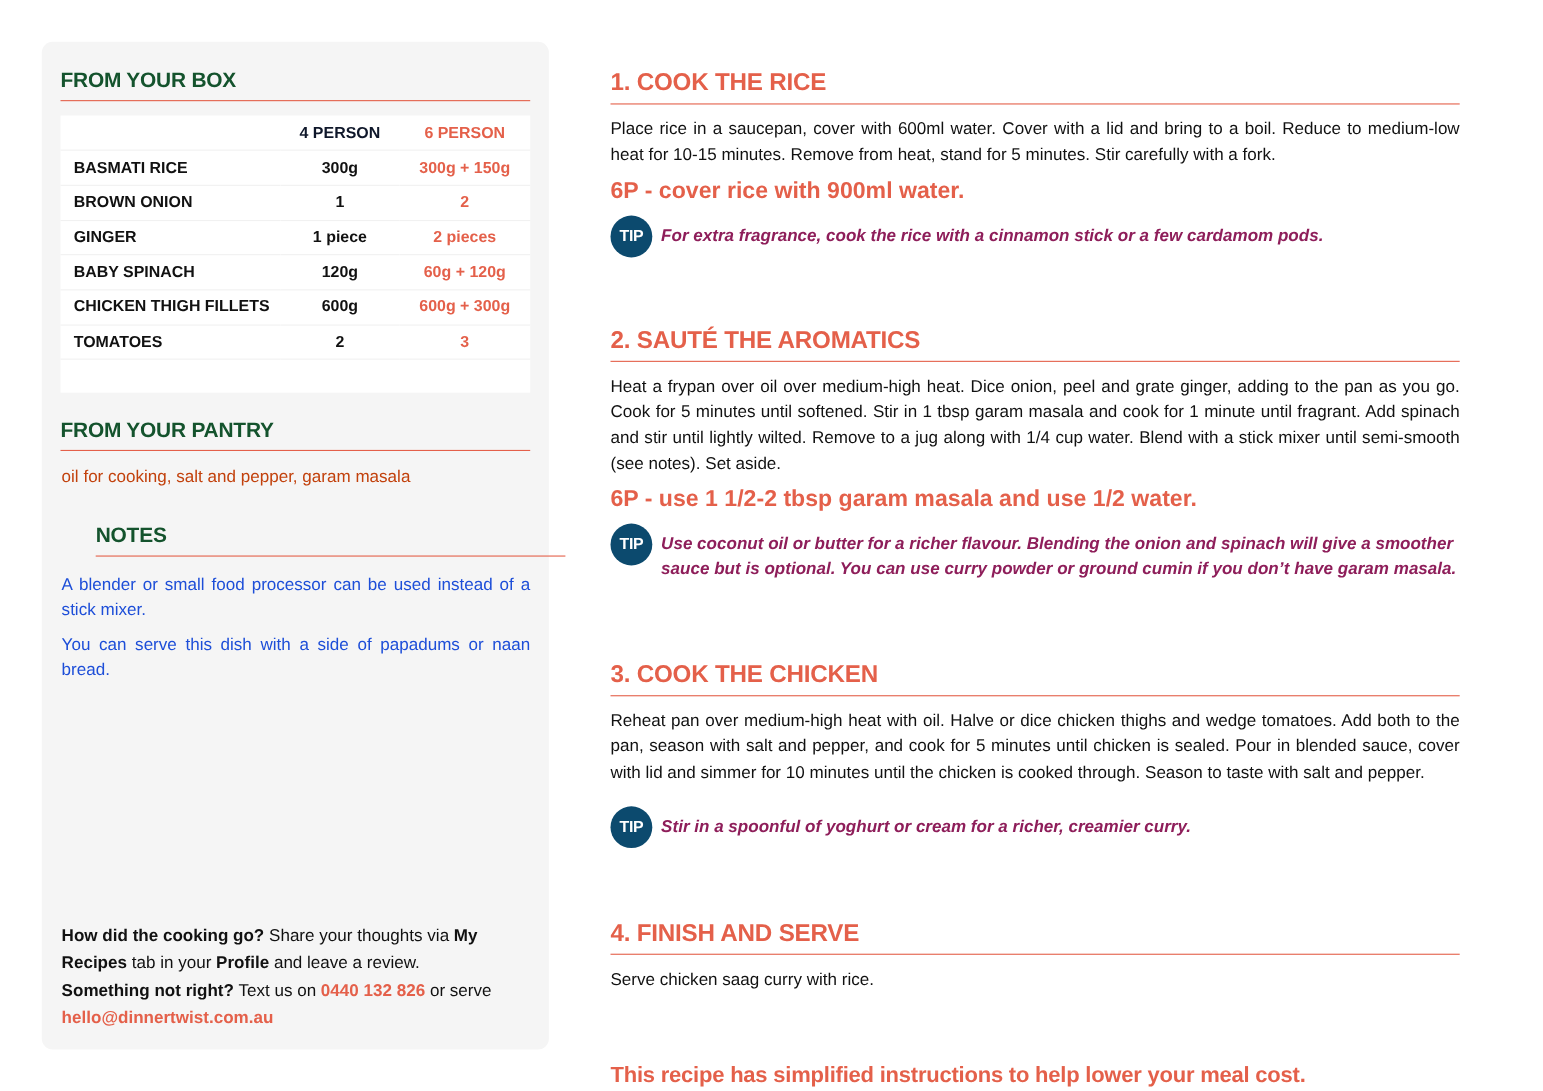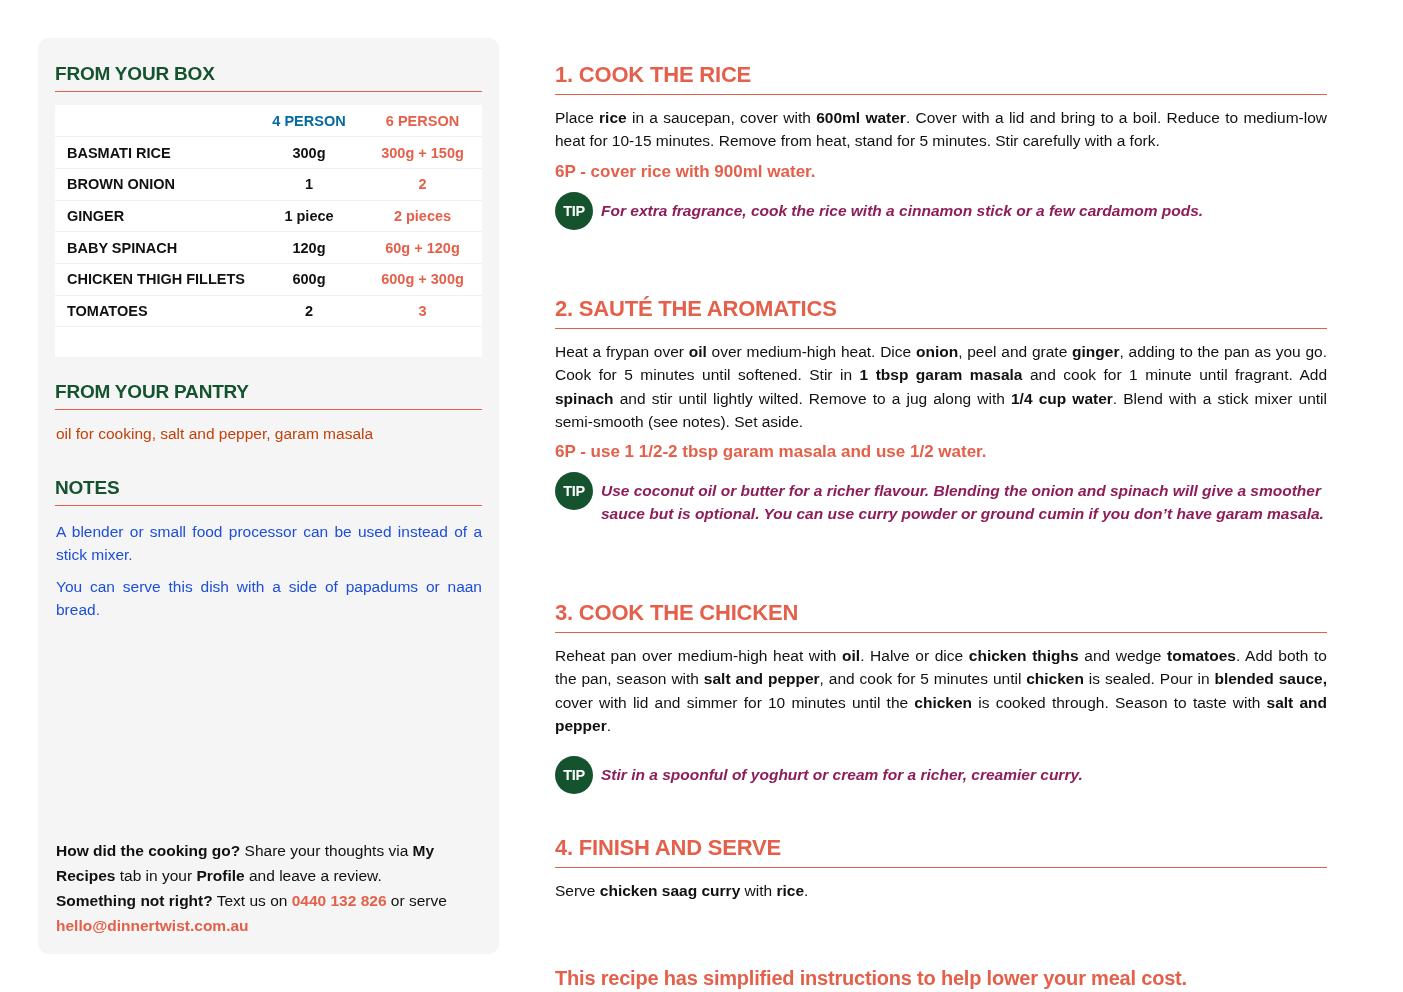--- a/index.html
+++ b/index.html
@@ -12,36 +12,36 @@
     background: #f5f5f5; border-radius: 10px;
   }
   .section-title {
     position: absolute; left: 17px; width: 427px;
     font-size: 19px; font-weight: bold; color: #14532d;
     padding-bottom: 6px; border-bottom: 1.5px solid #e4604a;
     letter-spacing: -0.2px;
   }
   .box-title { top: 25px; }
   .pantry-title { top: 343px; }
-  .notes-title { top: 439px; }
+  .notes-title { top: 439px; margin-left: 32px; }
 
   .ingredient-table {
     position: absolute; left: 17px; top: 67px; width: 427px; height: 252px;
     background: #ffffff;
   }
   .ingredient-table table { width: 100%; border-collapse: collapse; }
   .ingredient-table th, .ingredient-table td {
     height: 31.7px; font-size: 14.5px; font-weight: bold;
     border-bottom: 1px solid #f1f1f1;
   }
   .ingredient-table th { text-align: center; }
   .ingredient-table td.name { text-align: left; padding-left: 12px; width: 200px; }
   .ingredient-table td.q4 { text-align: center; width: 108px; color: #111; }
   .ingredient-table td.q6 { text-align: center; color: #e4604a; }
-  .ingredient-table th.h4 { color: #0369a1; }
+  .ingredient-table th.h4 { color: #0f172a; }
   .ingredient-table th.h6 { color: #e4604a; }
 
   .pantry-text {
     position: absolute; left: 18px; top: 387px; width: 426px;
     font-size: 15.5px; color: #c2410c;
   }
   .notes-text {
     position: absolute; left: 18px; top: 482px; width: 426px;
     font-size: 15.5px; line-height: 23px; color: #1d4ed8; text-align: justify;
   }
@@ -60,30 +60,30 @@
   }
   .step-title {
     font-size: 22px; font-weight: bold; color: #e4604a;
     padding-bottom: 6px; border-bottom: 1.5px solid #e4604a;
     letter-spacing: -0.2px;
   }
   .step-body {
     margin-top: 11px; font-size: 15.5px; line-height: 23.3px; color: #111;
     text-align: justify;
   }
-  .step-body b { font-weight: bold; }
+  .step-body b { font-weight: normal; }
   .six-p {
-    margin-top: 9px; font-size: 17px; font-weight: bold; color: #e4604a;
+    margin-top: 9px; font-size: 21px; font-weight: bold; color: #e4604a;
   }
   .tip {
     position: relative; margin-top: 17px; padding-left: 46px; min-height: 38px;
   }
   .tip-badge {
     position: absolute; left: 0; top: -7px; width: 38px; height: 38px; border-radius: 50%;
-    background: #14532d; color: #fff; font-size: 14.5px; font-weight: bold;
+    background: #0c4a6e; color: #fff; font-size: 14.5px; font-weight: bold;
     display: flex; align-items: center; justify-content: center; letter-spacing: -0.3px;
   }
   .tip-text {
     font-size: 15.5px; font-weight: bold; font-style: italic; color: #8e1e5a; line-height: 23.3px;
   }
 
   .step1 { top: 62px; }
   .step2 { top: 296px; }
   .step3 { top: 600px; }
   .step4 { top: 835px; }

